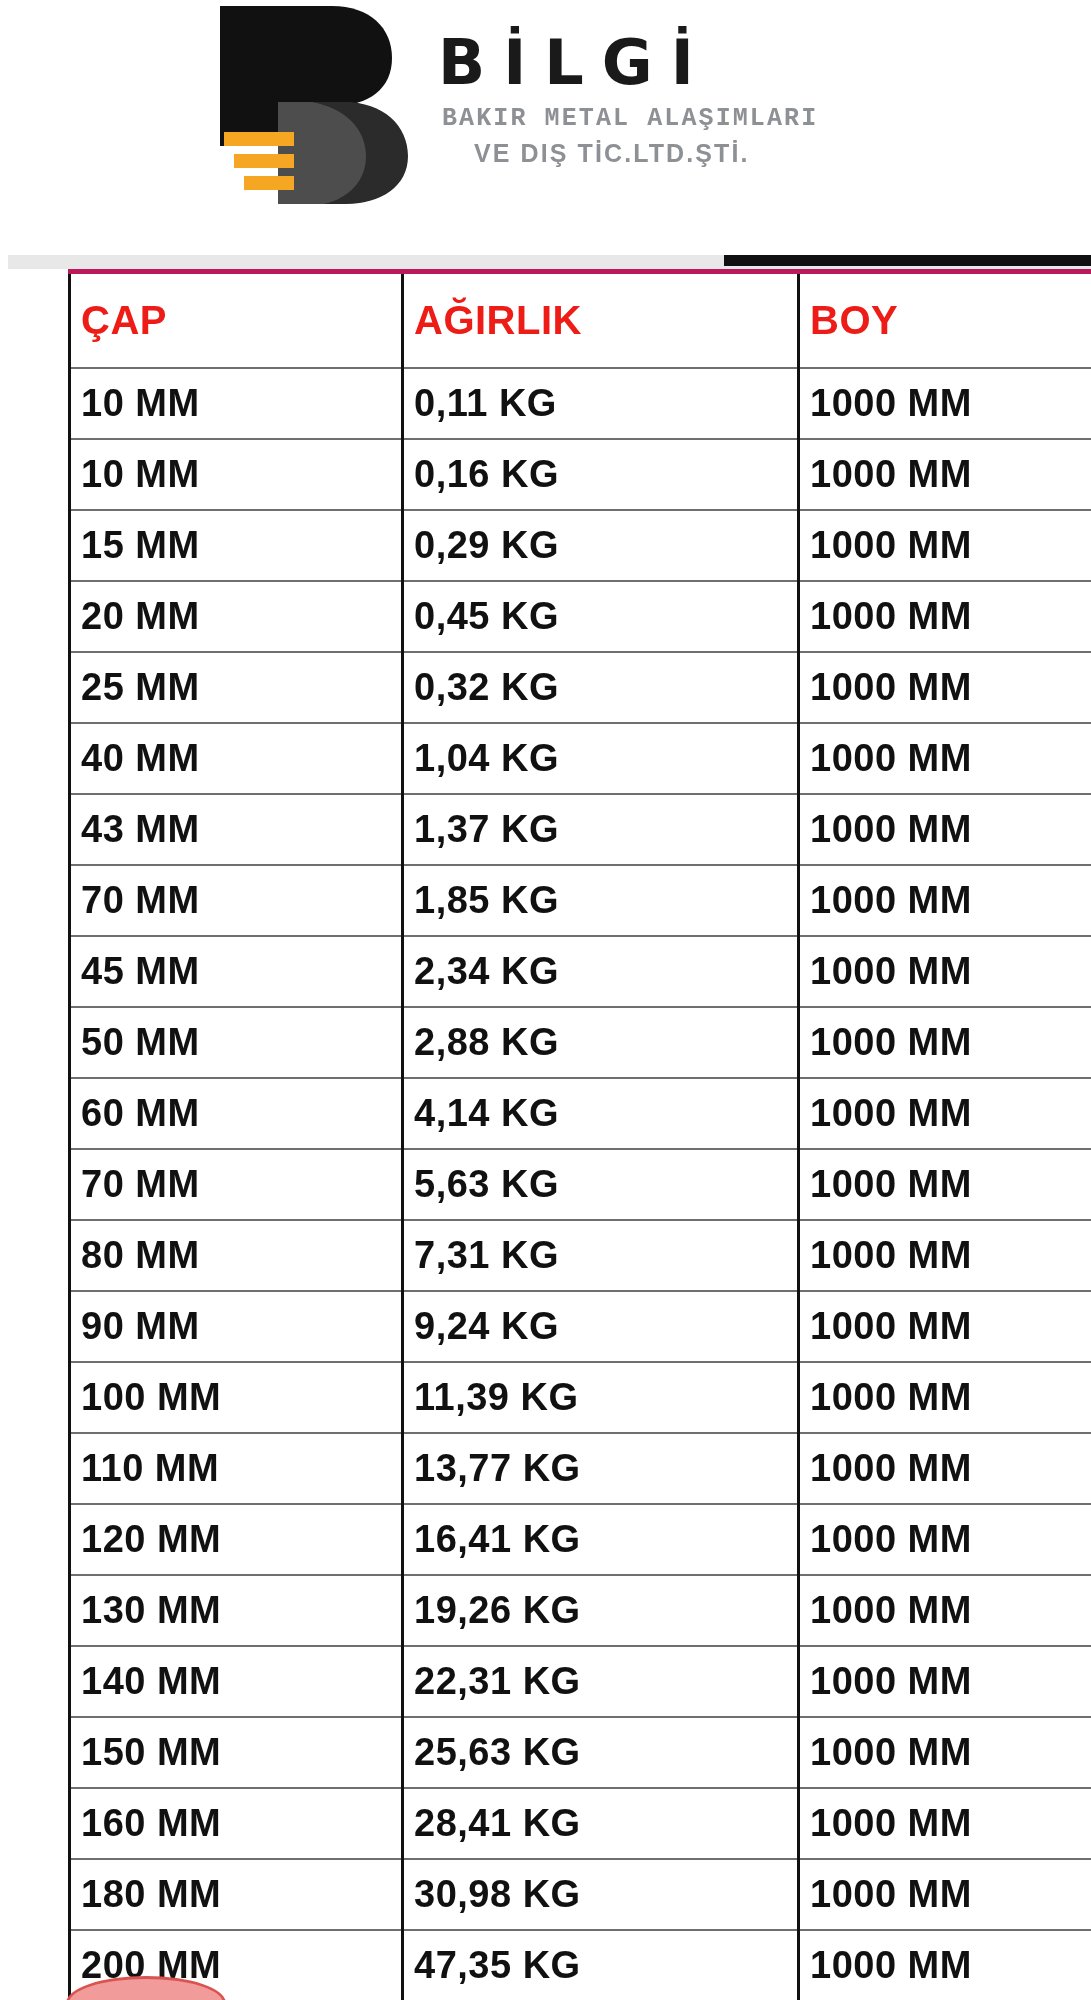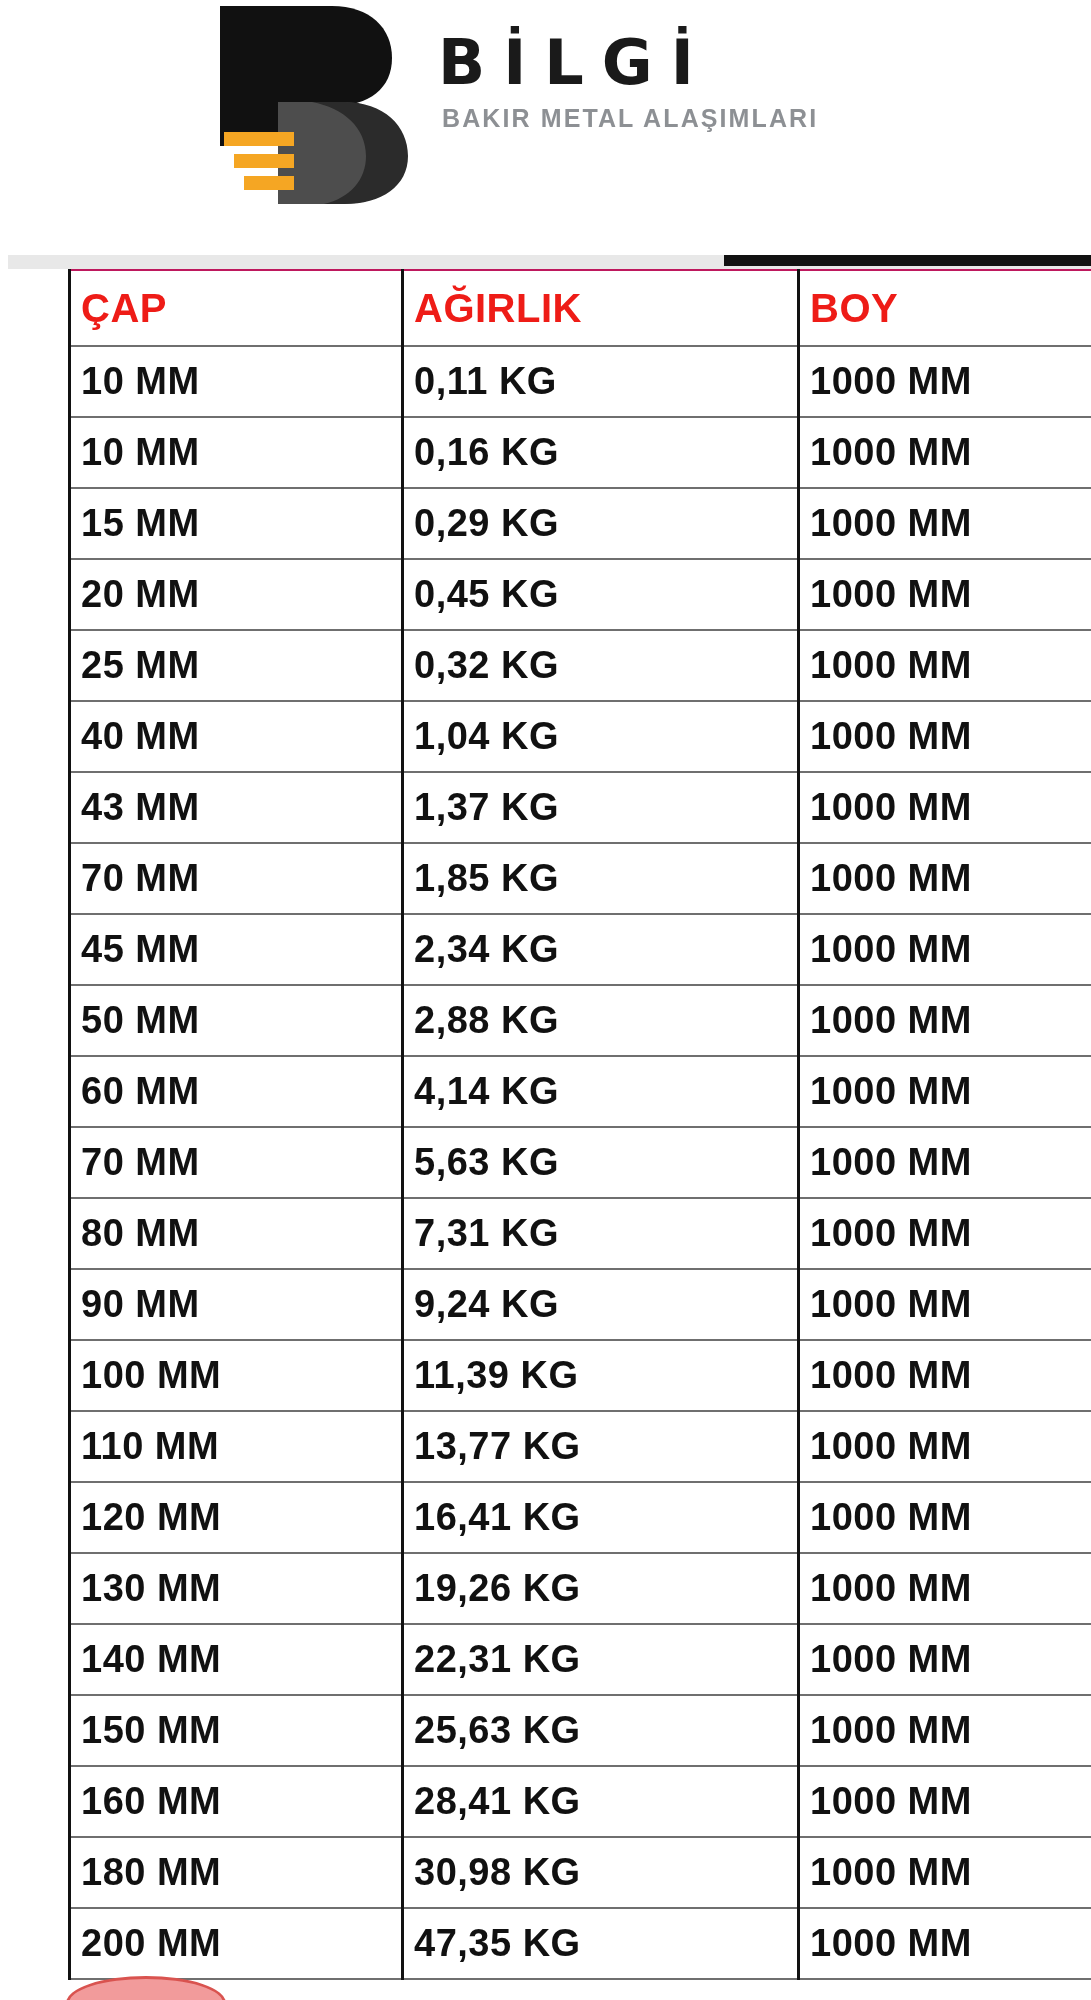--- a/index.html
+++ b/index.html
@@ -57,21 +57,21 @@
     font-weight: bold;
     font-size: 62px;
     letter-spacing: 18px;
     color: #1a1a1a;
     line-height: 1;
     margin: 0;
     white-space: nowrap;
   }
 
   .brand-sub1 {
-    font-family: Liberation Sans, sans-serif;
+    font-family: Liberation Mono, monospace;
     font-weight: bold;
     font-size: 25px;
     letter-spacing: 2.1px;
     color: #8d9094;
     margin: 10px 0 0 4px;
     white-space: nowrap;
   }
 
   .brand-sub2 {
     font-family: "Liberation Sans", sans-serif;
@@ -135,22 +135,22 @@
     font-size: 38px;
     color: #111111;
     text-align: left;
     letter-spacing: 0.5px;
     white-space: nowrap;
   }
 
   table.spec th {
     color: #ee1c17;
     font-size: 40px;
-    height: 76px;
-    border-top: 2px solid #be185d;
+    height: 96px;
+    border-top: 5px solid #be185d;
   }
 
   table.spec th:last-child,
   table.spec td:last-child {
     border-right: 0;
   }
 
   
   .bottom-oval {
     position: absolute;
@@ -184,20 +184,21 @@
 
           <rect x="4" y="126" width="70" height="14" fill="#f5a623"></rect>
           <rect x="14" y="148" width="60" height="14" fill="#f5a623"></rect>
           <rect x="24" y="170" width="50" height="14" fill="#f5a623"></rect>
         </svg>
       </div>
 
       <div class="logo-text">
         <div class="brand-name">BİLGİ</div>
         <div class="brand-sub1">BAKIR METAL ALAŞIMLARI</div>
+        <div class="brand-sub2">VE DIŞ TİC.LTD.ŞTİ.</div>
       </div>
     </div>
 
     <div class="divider-band">
       <div class="black-seg"></div>
     </div>
   </div>
 
   <div class="table-area">
     <table class="spec">

